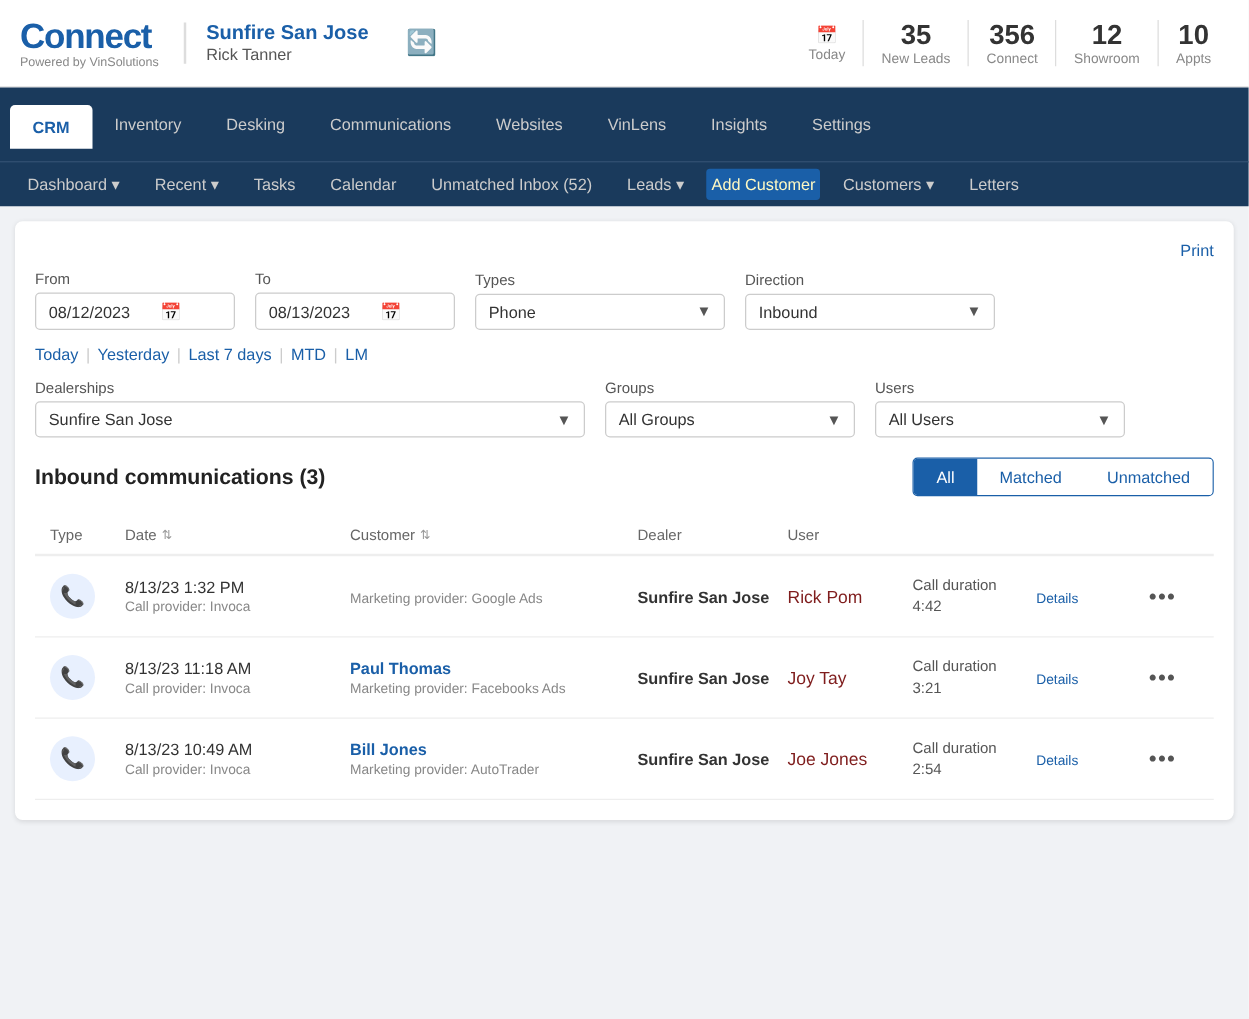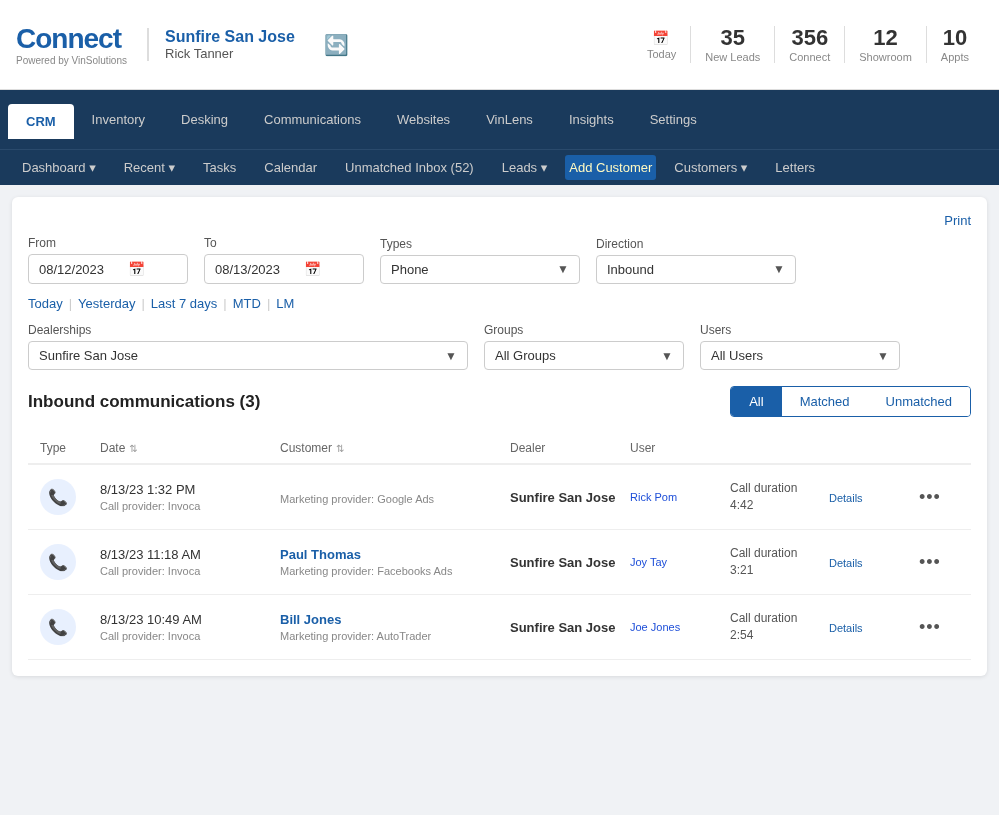--- a/index.html
+++ b/index.html
@@ -1,19 +1,19 @@
 <!DOCTYPE html>
 <html><head>
   <meta charset="utf-8">
   <style>
     * { box-sizing: border-box; margin: 0; padding: 0; }
     body { font-family: Arial, sans-serif; font-size: 13px; background: #f0f2f5; color: #333; width: 999px; min-height: 815px; overflow-x: hidden; }
 
     
-    .header { display: flex; align-items: center; background: #fff; padding: 8px 16px; border-bottom: 1px solid #ddd; height: 90px; }
+    .header { display: flex; align-items: center; background: #fff; padding: 8px 16px; border-bottom: 1px solid #ddd; height: 70px; }
     .logo-area { display: flex; flex-direction: column; margin-right: 20px; }
     .logo-title { font-size: 28px; font-weight: bold; color: #1a5fa8; letter-spacing: -1px; }
     .logo-subtitle { font-size: 10px; color: #888; }
     .dealership-info { border-left: 2px solid #ddd; padding-left: 16px; margin-right: 20px; }
     .dealership-name { font-size: 16px; font-weight: bold; color: #1a5fa8; }
     .user-name { font-size: 13px; color: #555; }
     .refresh-btn { margin-left: 10px; color: #4caf50; font-size: 20px; cursor: pointer; }
     .stats-area { display: flex; align-items: center; margin-left: auto; gap: 0; }
     .stat-item { display: flex; flex-direction: column; align-items: center; padding: 0 14px; border-left: 1px solid #ddd; }
     .stat-item:first-child { border-left: none; }
@@ -69,21 +69,21 @@
 
     .phone-icon { width: 36px; height: 36px; border-radius: 50%; background: #e8f0fe; display: flex; align-items: center; justify-content: center; color: #1a5fa8; font-size: 16px; }
 
     .date-cell { font-size: 13px; color: #333; }
     .provider-info { font-size: 11px; color: #888; margin-top: 3px; }
 
     .customer-name { color: #1a5fa8; font-weight: bold; font-size: 13px; cursor: pointer; }
     .marketing-provider { font-size: 11px; color: #888; margin-top: 3px; }
 
     .dealer-cell { font-weight: bold; font-size: 13px; }
-    .user-cell { font-size: 11px; color: #1d4ed8; }
+    .user-cell { font-size: 14px; color: #7f1d1d; }
     .call-duration { font-size: 12px; color: #555; line-height: 1.4; }
     .details-link { color: #1a5fa8; font-size: 11px; cursor: pointer; font-weight: 400; }
     .more-btn { color: #555; font-size: 18px; cursor: pointer; letter-spacing: 1px; }
   </style>
 </head>
 <body>
 
 <div class="header">
   <div class="logo-area">
     <span class="logo-title">Connect</span>

